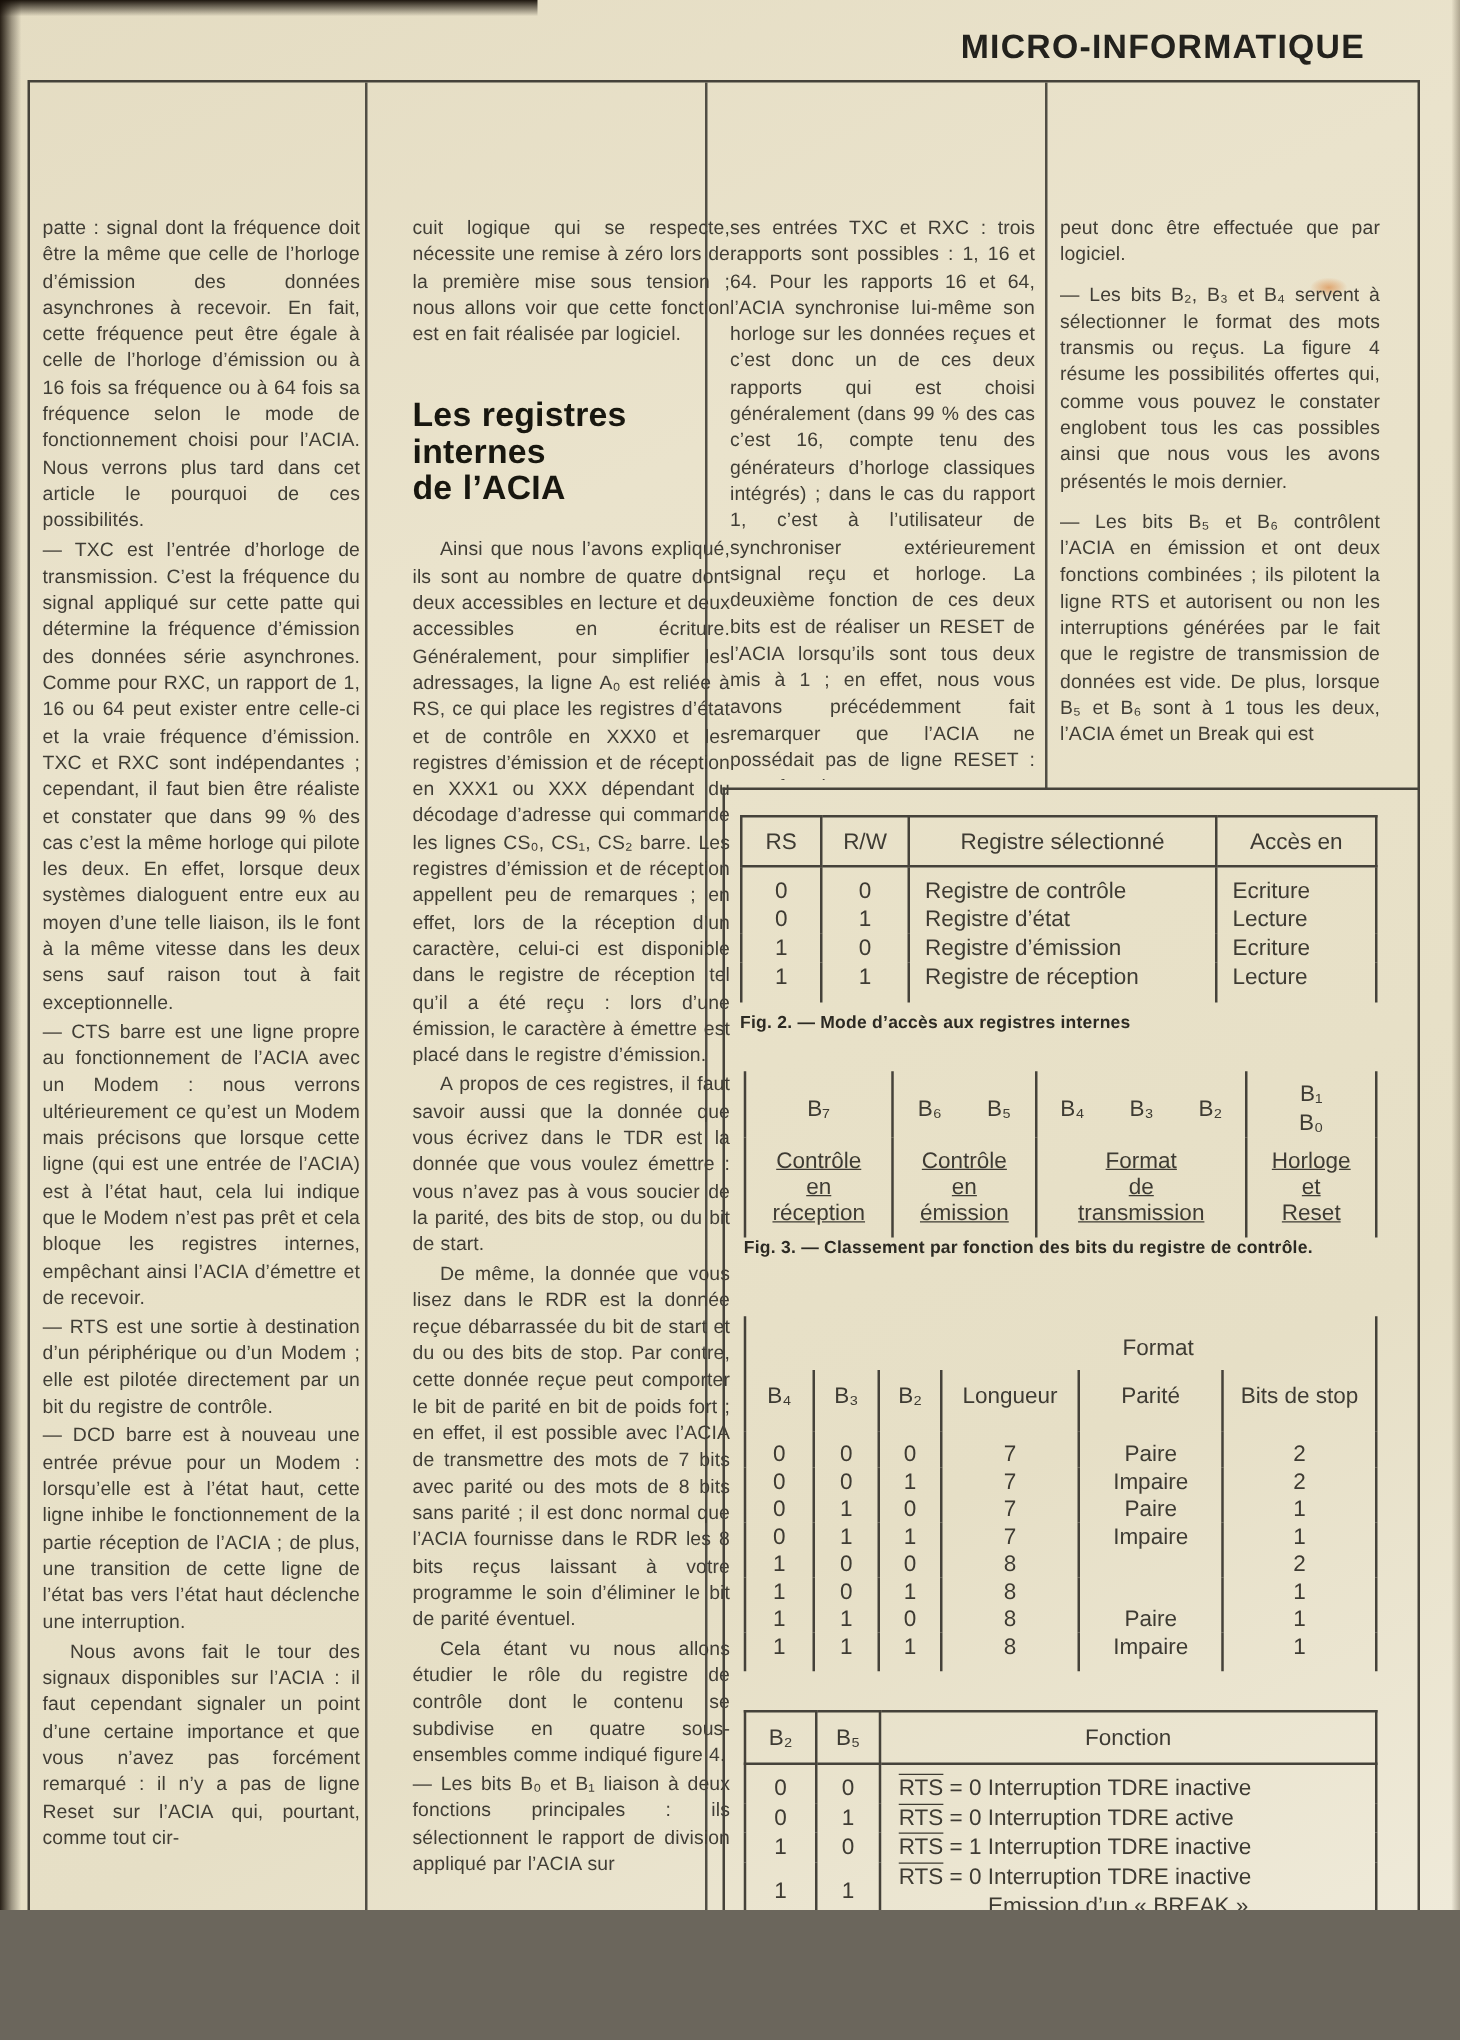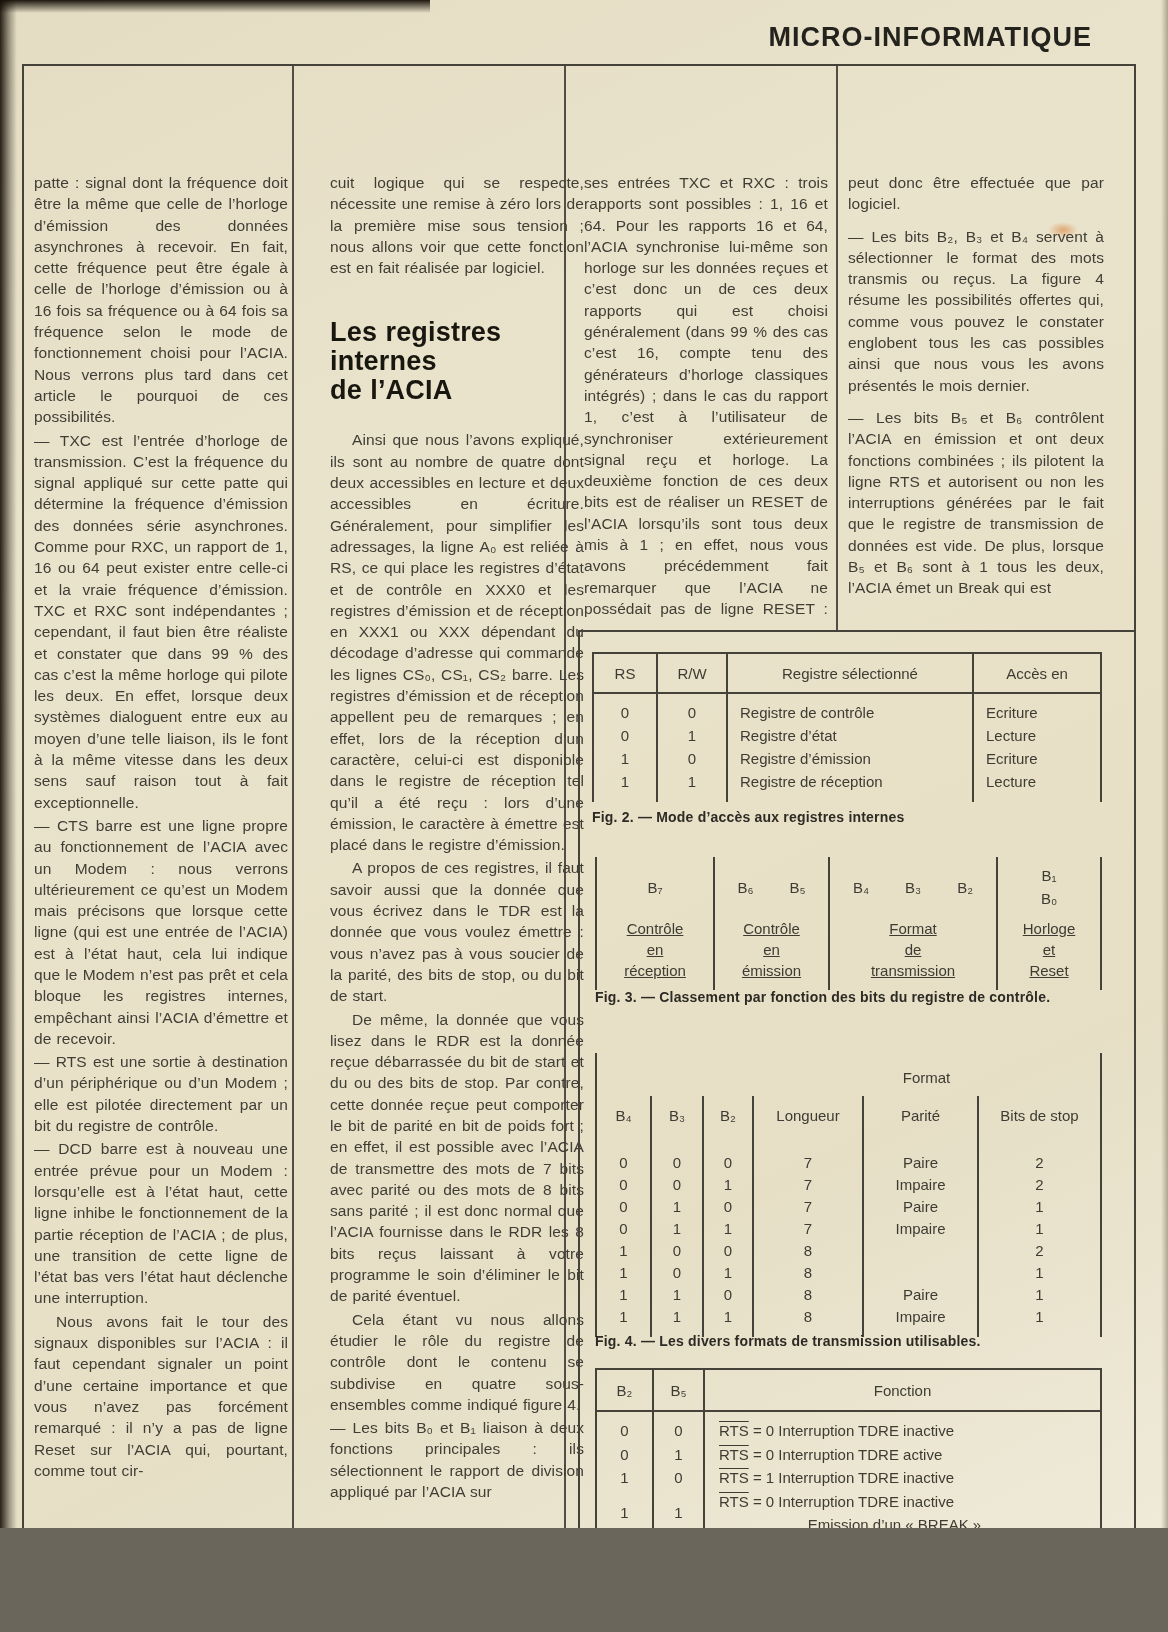--- a/index.html
+++ b/index.html
@@ -36,21 +36,21 @@
   .col1{left:34px;top:172px;width:254px;height:1396px;}
   .col2{left:304px;top:172px;width:254px;height:1396px;margin-left:26px;}
   .col3{left:584px;top:172px;width:244px;height:452px;}
   .col4{left:848px;top:172px;width:256px;height:456px;}
   .col4 p{margin-bottom:11px;}
   .section-heading{font-size:27px;line-height:29px;font-weight:bold;color:#18170f;
     margin:40px 0 24px 0;white-space:pre-line;text-align:left;letter-spacing:.2px;}
 
   .figbox{position:absolute;left:578px;top:630px;width:556px;height:944px;
     border-left:2.5px solid #45423a;border-top:2.5px solid #45423a;}
-  .t{border-collapse:collapse;table-layout:fixed;font-size:15px;color:#3e3b33;
+  .t{border-collapse:collapse;table-layout:fixed;font-size:18px;color:#3e3b33;
     position:absolute;background:transparent;}
   .t td{border:2px solid #45423a;text-align:center;padding:0;}
   .t thead td{height:38px;}
   .t tbody td{border-top:none;border-bottom:none;line-height:23px;}
   .t tbody tr:first-child td{padding-top:7px;}
   .t tbody tr:last-child td{padding-bottom:9px;}
 
   .fig2{left:12px;top:20px;width:508px;}
   .fig2 tbody td:nth-child(3),.fig2 tbody td:nth-child(4){text-align:left;padding-left:12px;}
   .fig2 thead td:nth-child(3){width:246px;}
@@ -300,21 +300,20 @@
           <tr>
             <td>1</td>
             <td>1</td>
             <td>1</td>
             <td>8</td>
             <td>Impaire</td>
             <td>1</td>
           </tr>
         </tbody>
     </table>
-    <div class="cap cap4">Fig. 4. — Les divers formats de transmission utilisables.</div>
 
     <table class="t fig5">
       <colgroup>
           <col style="width:57px">
           <col style="width:51px">
           <col style="width:397px">
         </colgroup>
       <thead>
         <tr>
           <td>B₂</td>

